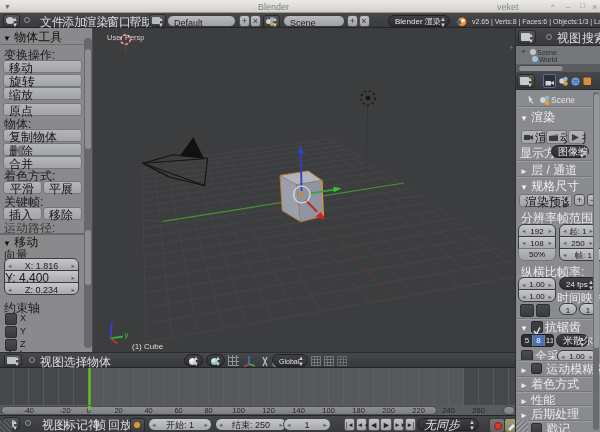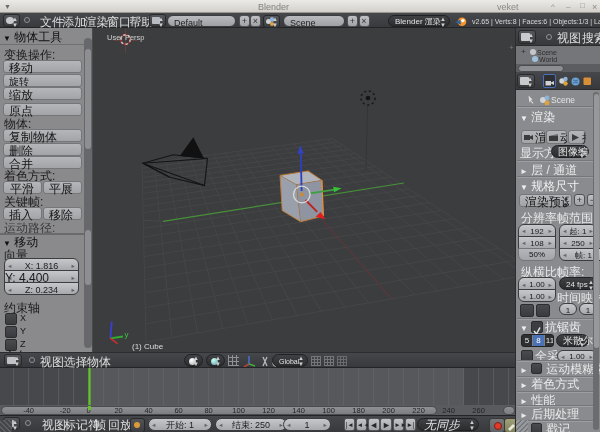--- a/index.html
+++ b/index.html
@@ -99,21 +99,21 @@
 <div style="position:absolute;left:84px;top:38px;width:8px;height:310px;background:#67686b;border-radius:4px"></div>
 <div style="position:absolute;left:85px;top:49px;width:6px;height:100px;background:#8e8f92;border-radius:3px"></div>
 <div style="position:absolute;left:85px;top:230px;width:6px;height:55px;background:#8e8f92;border-radius:3px"></div>
 <div style="position:absolute;left:3px;top:31px;font-size:12px;line-height:12px;letter-spacing:0;color:#101010;white-space:nowrap;white-space:nowrap;"><span style="font-size:8px">▼</span> 物体工具</div>
 <div style="position:absolute;left:0px;top:44px;width:84px;height:1px;background:#6f7073"></div>
 <div style="position:absolute;left:4px;top:49px;font-size:12px;line-height:12px;letter-spacing:0;color:#1c1c1e;white-space:nowrap;white-space:nowrap;">变换操作:</div>
 <div style="position:absolute;left:3px;top:60px;width:79px;height:13px;border-radius:3px;background:linear-gradient(#b5b6ba,#a3a4a8);border:1px solid #75767a;box-sizing:border-box;">
     <div style="position:absolute;left:5px;right:2px;top:0.8px;text-align:left;font-size:12px;line-height:12px;color:#141414;white-space:nowrap;overflow:hidden">移动</div>
   </div>
 <div style="position:absolute;left:3px;top:74px;width:79px;height:13px;border-radius:3px;background:linear-gradient(#b5b6ba,#a3a4a8);border:1px solid #75767a;box-sizing:border-box;">
-    <div style="position:absolute;left:5px;right:20px;top:0.8px;text-align:left;font-size:10px;line-height:12px;color:#141414;white-space:nowrap;overflow:hidden">旋转</div>
+    <div style="position:absolute;left:5px;right:20px;top:0.8px;text-align:left;font-size:13px;line-height:12px;color:#141414;white-space:nowrap;overflow:hidden">旋转</div>
   </div>
 <div style="position:absolute;left:3px;top:87px;width:79px;height:13px;border-radius:3px;background:linear-gradient(#b5b6ba,#a3a4a8);border:1px solid #75767a;box-sizing:border-box;">
     <div style="position:absolute;left:5px;right:2px;top:0.8px;text-align:left;font-size:12px;line-height:12px;color:#141414;white-space:nowrap;overflow:hidden">缩放</div>
   </div>
 <div style="position:absolute;left:3px;top:103px;width:79px;height:13px;border-radius:3px;background:linear-gradient(#b5b6ba,#a3a4a8);border:1px solid #75767a;box-sizing:border-box;">
     <div style="position:absolute;left:5px;right:2px;top:0.8px;text-align:left;font-size:12px;line-height:12px;color:#141414;white-space:nowrap;overflow:hidden">原点</div>
   </div>
 <div style="position:absolute;left:4px;top:118px;font-size:12px;line-height:12px;letter-spacing:0;color:#1c1c1e;white-space:nowrap;white-space:nowrap;">物体:</div>
 <div style="position:absolute;left:3px;top:129px;width:79px;height:13px;border-radius:3px;background:linear-gradient(#b5b6ba,#a3a4a8);border:1px solid #75767a;box-sizing:border-box;">
     <div style="position:absolute;left:5px;right:2px;top:0.8px;text-align:left;font-size:12px;line-height:12px;color:#141414;white-space:nowrap;overflow:hidden">复制物体</div>

